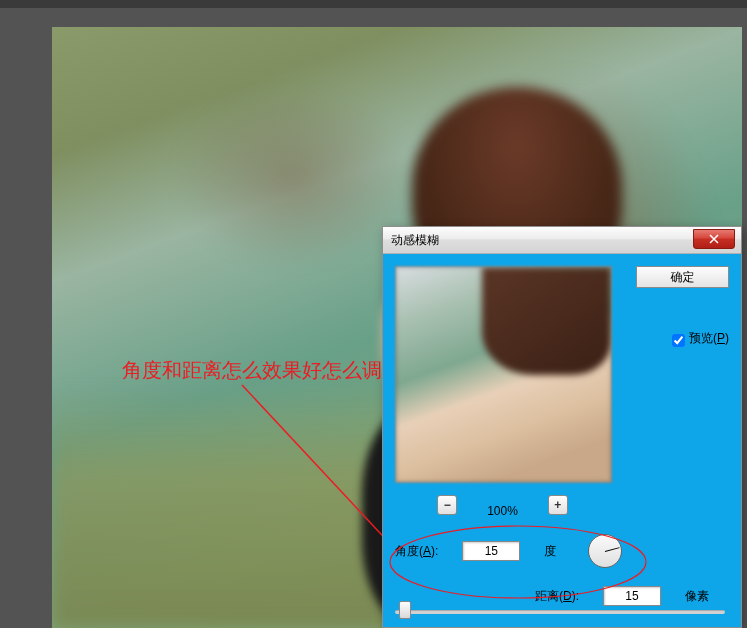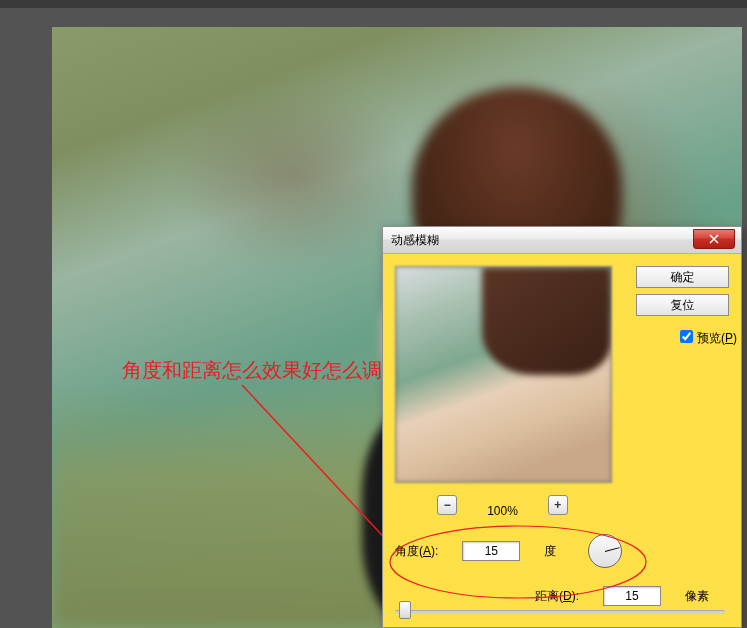--- a/index.html
+++ b/index.html
@@ -73,21 +73,21 @@
   color:#ec1c24;
   font-size:20px;
   font-family:"SimSun","宋体",serif;
   z-index:5;
 }
 .arrow-svg { position:absolute; left:0; top:0; z-index:6; pointer-events:none; }
 .dialog {
   position:absolute;
   left:382px; top:226px;
   width:358px; height:400px;
-  background:#fde047;
+  background:#0ea5e9;
   border:1px solid #8e8e8e;
   box-shadow: 3px 3px 10px rgba(0,0,0,0.3);
   z-index:10;
 }
 .titlebar {
   height:26px;
   background:linear-gradient(180deg,#fdfdfd 0%,#ececec 45%,#dedede 50%,#d4d4d4 100%);
   border-bottom:1px solid #b0b0b0;
   display:flex;
   align-items:center;
@@ -147,22 +147,22 @@
   width:93px; height:22px;
   margin-bottom:6px;
   background:linear-gradient(180deg,#fdfdfd,#e4e4e4);
   border:1px solid #8b8b8b;
   border-radius:0;
   font-size:12px;
   cursor:pointer;
 }
 .preview-check {
   position:absolute;
-  right:4px; top:76px;
-  display:flex;align-items:flex-start;gap:4px;
+  right:12px; top:76px;
+  display:flex;align-items:flex-end;gap:4px;
 }
 .preview-check input { margin:0; }
 .controls { position:absolute; left:12px; top:280px; right:12px; }
 .control-row { display:flex; align-items:center; gap:24px; margin-bottom:18px; }
 .control-row label { font-size:12px; }
 .num-input {
   width:50px; height:18px;
   border:1px solid #888;
   box-shadow: inset 1px 1px 2px rgba(0,0,0,0.2);
   font-size:12px;
@@ -250,21 +250,20 @@
     <div class="preview"></div>
 
     <div class="zoom-row">
       <div class="zoom-btn">−</div>
       <span class="zoom-label">100%</span>
       <div class="zoom-btn">+</div>
     </div>
 
     <div class="side-buttons">
       <button class="ps-btn">确定</button>
-      <button class="ps-btn">复位</button>
     </div>
     <label class="preview-check">
       <input type="checkbox" checked="" style="">
       <span>预览(<span class="underline">P</span>)</span>
     </label>
 
     <div class="controls">
       <div class="control-row">
         <label>角度(<span class="underline">A</span>):</label>
         <input class="num-input" value="15" style="">

